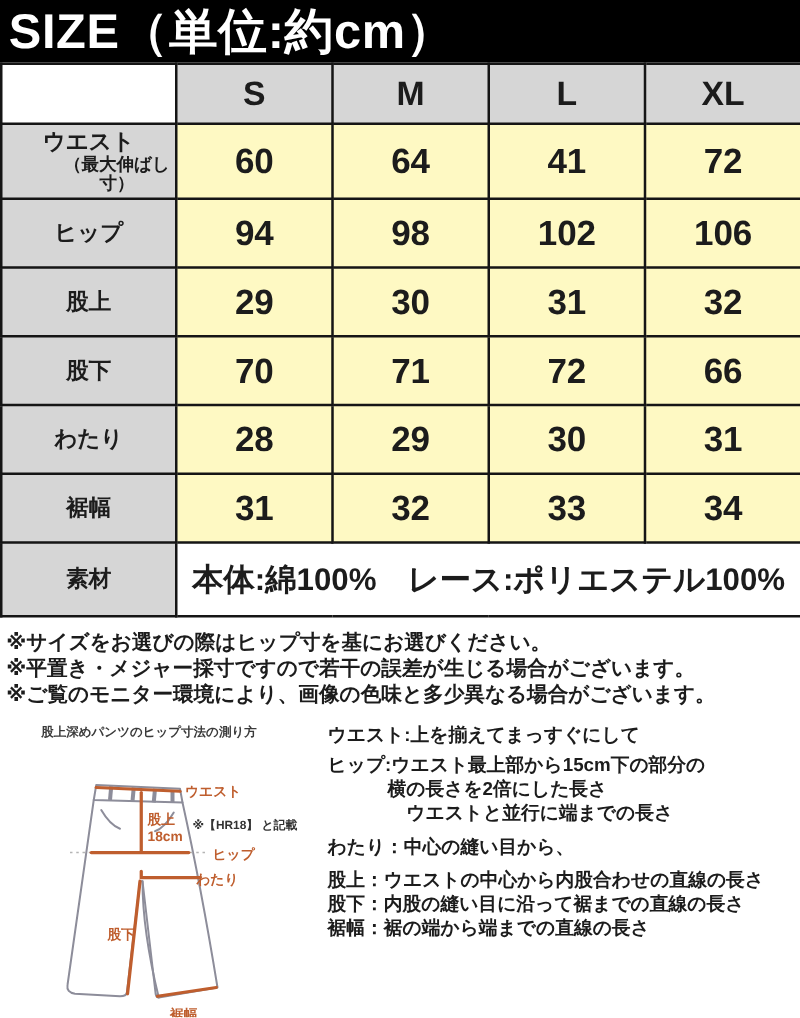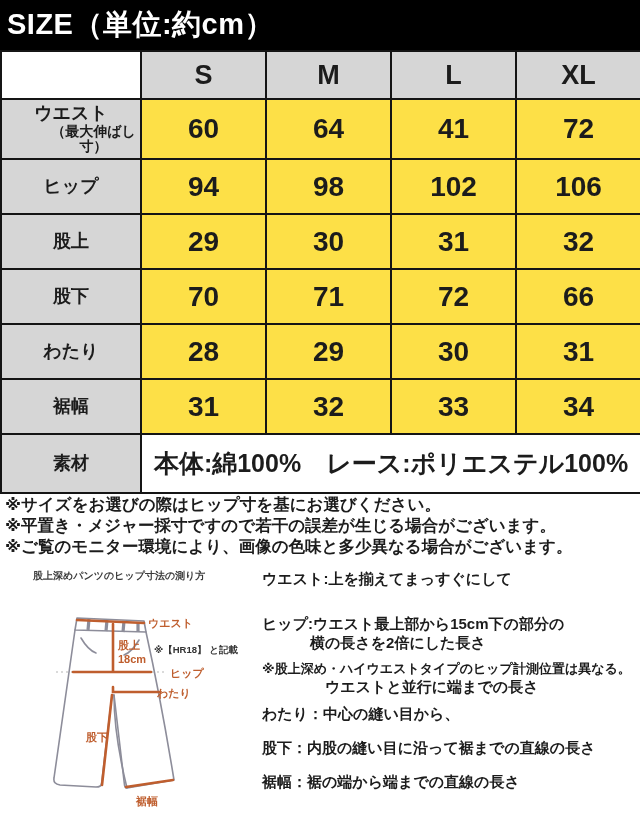--- a/index.html
+++ b/index.html
@@ -3,61 +3,61 @@
 <meta charset="utf-8">
 <style>
   html,body{margin:0;padding:0;background:#fff;}
   .page{
     position:relative;width:640px;height:814px;background:#fff;overflow:hidden;
     font-family:"Liberation Sans","DejaVu Sans",sans-serif;color:#1c1c1c;
   }
   
   .titlebar{
     height:50px;background:#000;color:#fff;display:flex;align-items:center;
-    font-size:29px;font-weight:bold;padding-left:7px;letter-spacing:0.5px;
+    font-size:39px;font-weight:bold;padding-left:7px;letter-spacing:0.5px;
   }
   
   table.size-table{
     border-collapse:collapse;width:640px;table-layout:fixed;
   }
   table.size-table th,table.size-table td{
     border:2px solid #151515;text-align:center;vertical-align:middle;padding:0;
   }
   table.size-table .corner{background:#fff;}
   table.size-table .col-h{
     background:#d6d6d6;font-size:27px;font-weight:bold;height:46px;
   }
   table.size-table .row-h{
     background:#d6d6d6;font-size:18px;font-weight:bold;line-height:1.1;
   }
   table.size-table .row-h .sub{display:block;font-size:14px;font-weight:bold;padding-left:45px;}
   table.size-table td.val{
-    background:#fde047;font-size:28px;font-weight:bold;height:53px;margin-top:38px;
+    background:#fef9c3;font-size:28px;font-weight:bold;height:53px;margin-top:38px;
   }
   tr.r-waist td.val,tr.r-waist .row-h{height:58px;}
   td.material-val{font-size:25px;font-weight:bold;height:57px;}
   
-  .notes{margin:0 0 0 5px;}
+  .notes{margin:10px 0 0 5px;}
   .note{font-size:16.5px;font-weight:bold;line-height:21px;}
   
   .bottom{display:flex;margin-top:10px;}
   .diagram-col{width:262px;flex:0 0 262px;}
   .diagram-title{
     font-size:10px;font-weight:bold;color:#3a3a3a;margin:2px 0 2px 33px;white-space:nowrap;
   }
   .diagram-col svg{display:block;margin-left:10px;}
   .guide-col{flex:1;padding-top:2px;}
   .g-line{font-size:15px;font-weight:bold;line-height:19px;white-space:nowrap;}
   .g-note{font-size:13px;font-weight:bold;line-height:17px;white-space:nowrap;}
   .ind-waist{padding-left:57px;}
   .ind-hip{padding-left:48px;}
   .ind-watari{padding-left:63px;}
-  .mt-lg{margin-top:26px;}
+  .mt-lg{margin-top:5px;}
   .mt-md{margin-top:8px;}
-  .mt-sm{margin-top:15px;}
+  .mt-sm{margin-top:0;}
   
   .outline{stroke:#8d8d9a;stroke-width:1.6;fill:none;stroke-linejoin:round;stroke-linecap:round;}
   .loop{stroke:#8d8d9a;stroke-width:3.2;fill:none;}
   .meas{stroke:#bf5e2e;stroke-width:2.6;fill:none;stroke-linecap:round;}
   .dash{stroke:#b5b5b5;stroke-width:1.2;fill:none;stroke-dasharray:2,3;}
   .olabel{fill:#bf5e2e;font-size:11px;font-weight:bold;font-family:"Liberation Sans","DejaVu Sans",sans-serif;}
   .dlabel{fill:#333;font-size:9.5px;font-weight:bold;font-family:"Liberation Sans","DejaVu Sans",sans-serif;}
 </style>
 </head>
 <body>
@@ -180,21 +180,21 @@
         <text class="olabel" x="147" y="112">わたり</text>
         <text class="olabel" x="76" y="156">股下</text>
         <text class="olabel" x="126" y="220">裾幅</text>
       </svg>
     </div>
 
     <div class="guide-col">
       <div class="g-line">ウエスト:上を揃えてまっすぐにして</div>
       <div class="g-line mt-lg">ヒップ:ウエスト最上部から15cm下の部分の</div>
       <div class="g-line ind-hip">横の長さを2倍にした長さ</div>
-      <div class="g-note mt-md">※股上深め・ハイウエストタイプのヒップ計測位置は異なる。</div>
       <div class="g-line ind-watari">ウエストと並行に端までの長さ</div>
       <div class="g-line mt-md">わたり：中心の縫い目から、</div>
+      <div class="g-line mt-md">股上：ウエストの中心から内股合わせの直線の長さ</div>
       <div class="g-line mt-sm">股下：内股の縫い目に沿って裾までの直線の長さ</div>
       <div class="g-line mt-sm">裾幅：裾の端から端までの直線の長さ</div>
     </div>
 
   </div>
 </div>
 
 </body></html>

